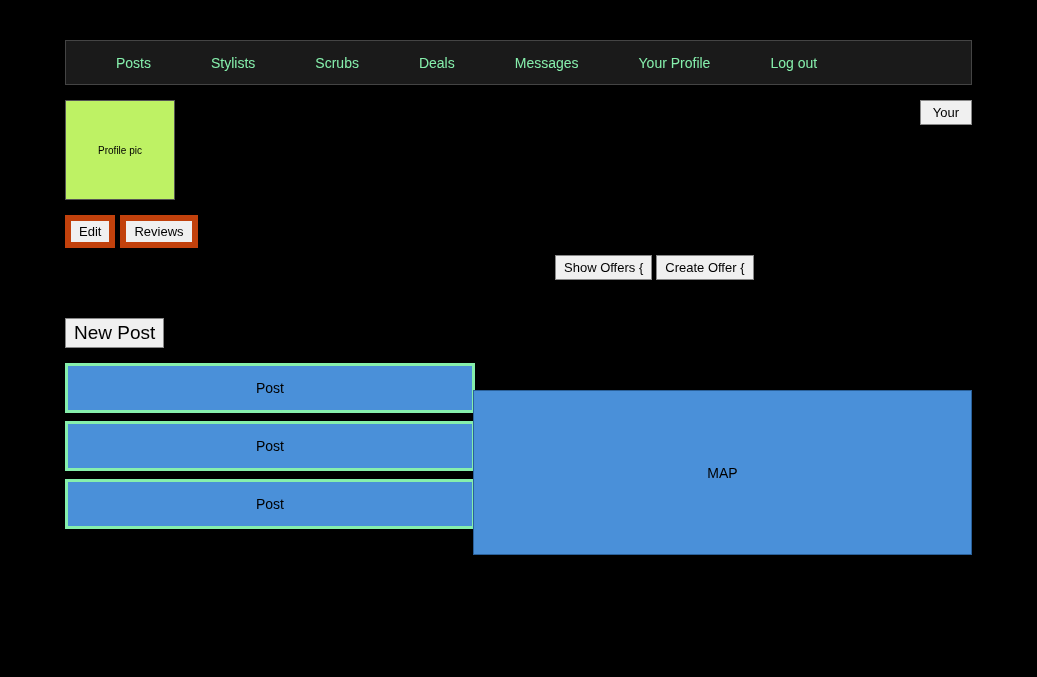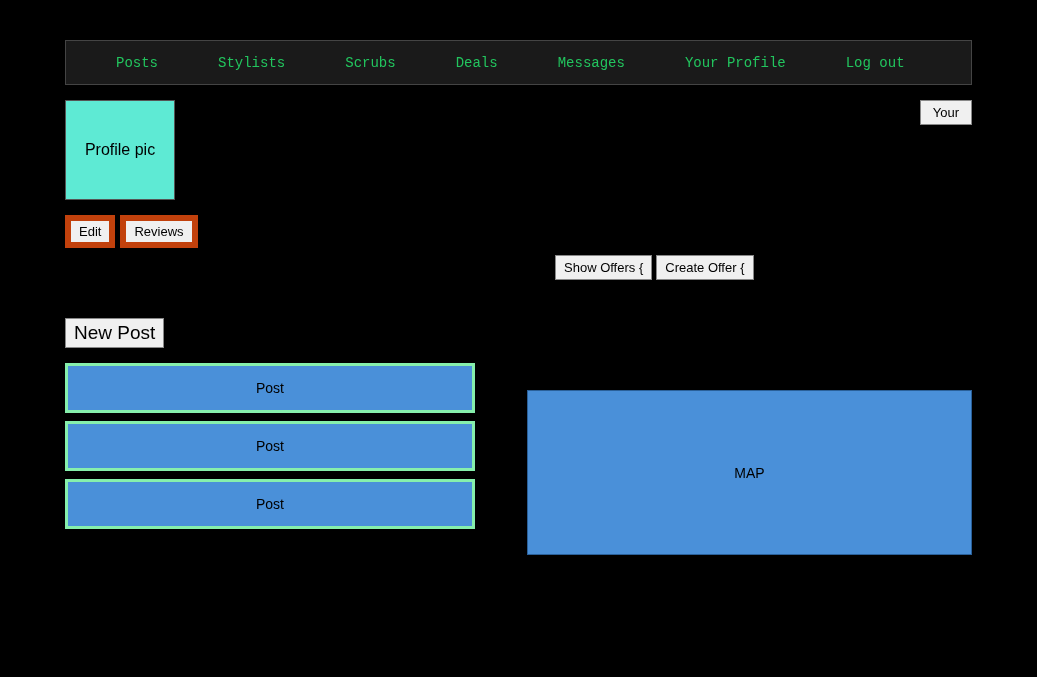--- a/index.html
+++ b/index.html
@@ -22,38 +22,37 @@
       background-color: #1a1a1a;
       border: 1px solid #444;
       display: flex;
       align-items: center;
       padding: 0 20px;
       height: 45px;
       margin: 40px 65px 0 65px;
     }
 
     .nav-item {
-      color: #22c55e;
+      color: #86efac;
       padding: 10px 30px;
       cursor: pointer;
       font-size: 14px;
-      font-family: Liberation Mono, monospace;
     }
 
     
     .profile-pic-container {
       width: 110px;
       height: 100px;
-      background-color: #5eead4;
+      background-color: #bef264;
       border: 1px solid #555;
       display: flex;
       align-items: center;
       justify-content: center;
       color: #000;
-      font-size: 16px;
+      font-size: 10px;
       margin-bottom: 15px;
     }
 
     
     .profile-buttons {
       display: flex;
       gap: 5px;
       margin-bottom: 20px;
     }
 
@@ -109,21 +108,21 @@
       padding: 4px 8px;
       font-size: 13px;
       cursor: pointer;
       color: #000;
     }
 
     
     .map-container {
       background-color: #4a90d9;
       border: 1px solid #2a6099;
-      width: 445px;
+      width: 499px;
       height: 165px;
       display: flex;
       align-items: center;
       justify-content: center;
       color: #000;
       font-size: 14px;
       margin-top: 60px;
     }
 
     

